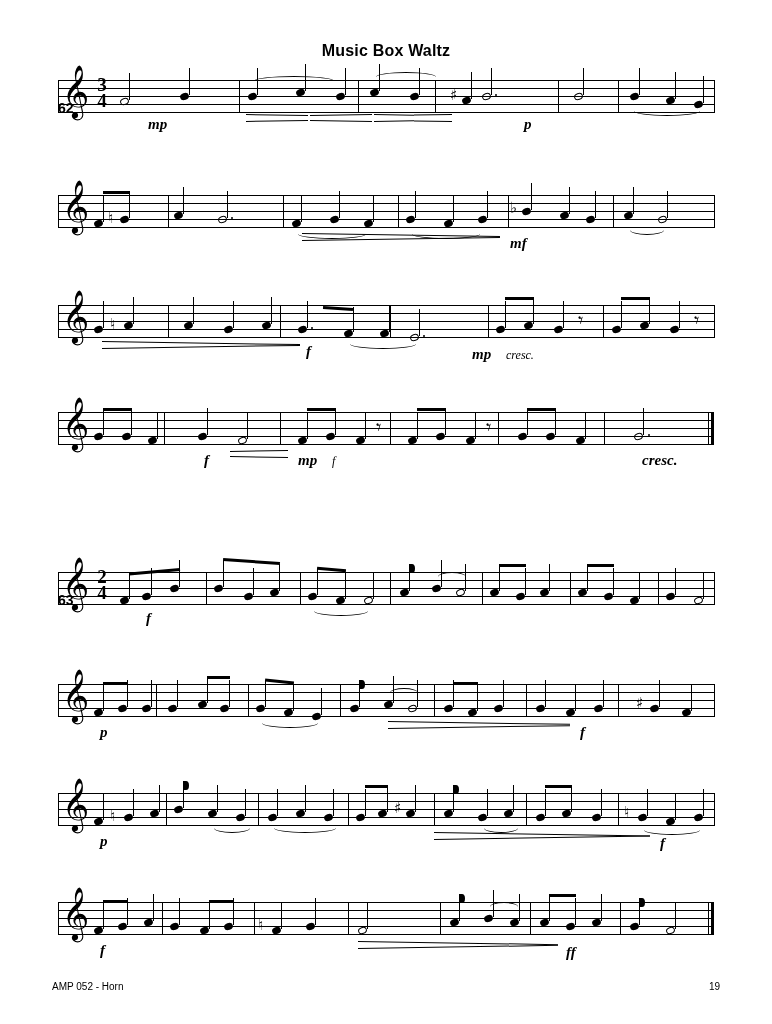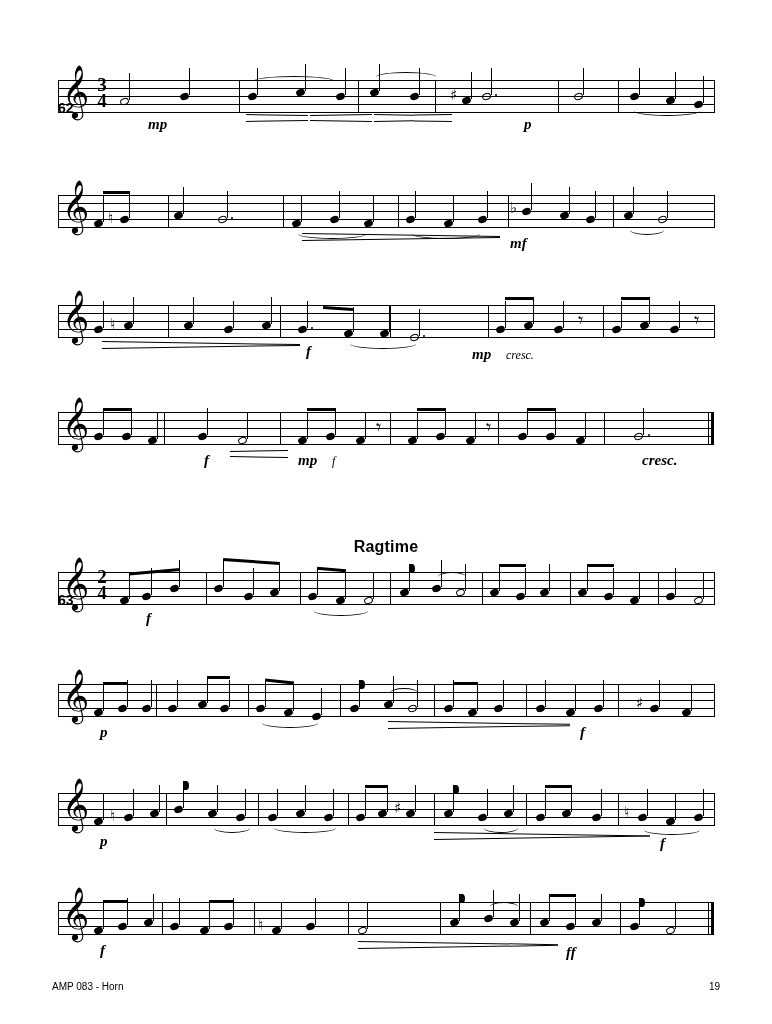--- a/index.html
+++ b/index.html
@@ -217,20 +217,21 @@
     bottom: 32px;
     font-family: "Liberation Sans", sans-serif;
     font-size: 10px;
   }
 </style>
 </head>
 <body>
 
 <div class="page">
 
+  <div class="piece-title" style="top:42px;">Music Box Waltz</div>
   <div class="ex-num" style="left:58px; top:100px;">62</div>
 
   <div class="system" style="top:80px;">
     <div class="staff">
       <div class="line l0"></div>
         <div class="line l1"></div>
         <div class="line l2"></div>
         <div class="line l3"></div>
         <div class="line l4"></div>
     </div>
@@ -482,21 +483,20 @@
     <div class="dyn" style="left:146px; top:40px;">f</div>
     <div class="dyn" style="left:240px; top:40px;">mp</div>
     <div class="dyn small" style="left:274px; top:42px;">f</div>
     <div class="dyn" style="left:584px; top:40px;">cresc.</div>
     <div class="hairpin dim" style="left:172px; top:38px; width:58px;">
         <i class="a"></i>
         <i class="b"></i>
       </div>
   </div>
 
-  <div class="piece-title" style="top:538px;">Ragtime</div>
   <div class="ex-num" style="left:58px; top:592px;">63</div>
 
   <div class="system" style="top:572px;">
     <div class="staff">
       <div class="line l0"></div>
         <div class="line l1"></div>
         <div class="line l2"></div>
         <div class="line l3"></div>
         <div class="line l4"></div>
     </div>
@@ -774,16 +774,16 @@
       <div class="stem" style="left:617px; top:0px; height:27px;"></div>
     <div class="slur" style="left:432px; top:0px; width:28px;"></div>
     <div class="dyn" style="left:42px; top:40px;">f</div>
     <div class="dyn" style="left:508px; top:42px;">ff</div>
     <div class="hairpin" style="left:300px; top:39px; width:200px;">
         <i class="a"></i>
         <i class="b"></i>
       </div>
   </div>
 
-  <div class="footer-left">AMP 083 - Horn</div>
+  <div class="footer-left">AMP 052 - Horn</div>
   <div class="footer-right">19</div>
 
 </div>
 
 </body></html>

